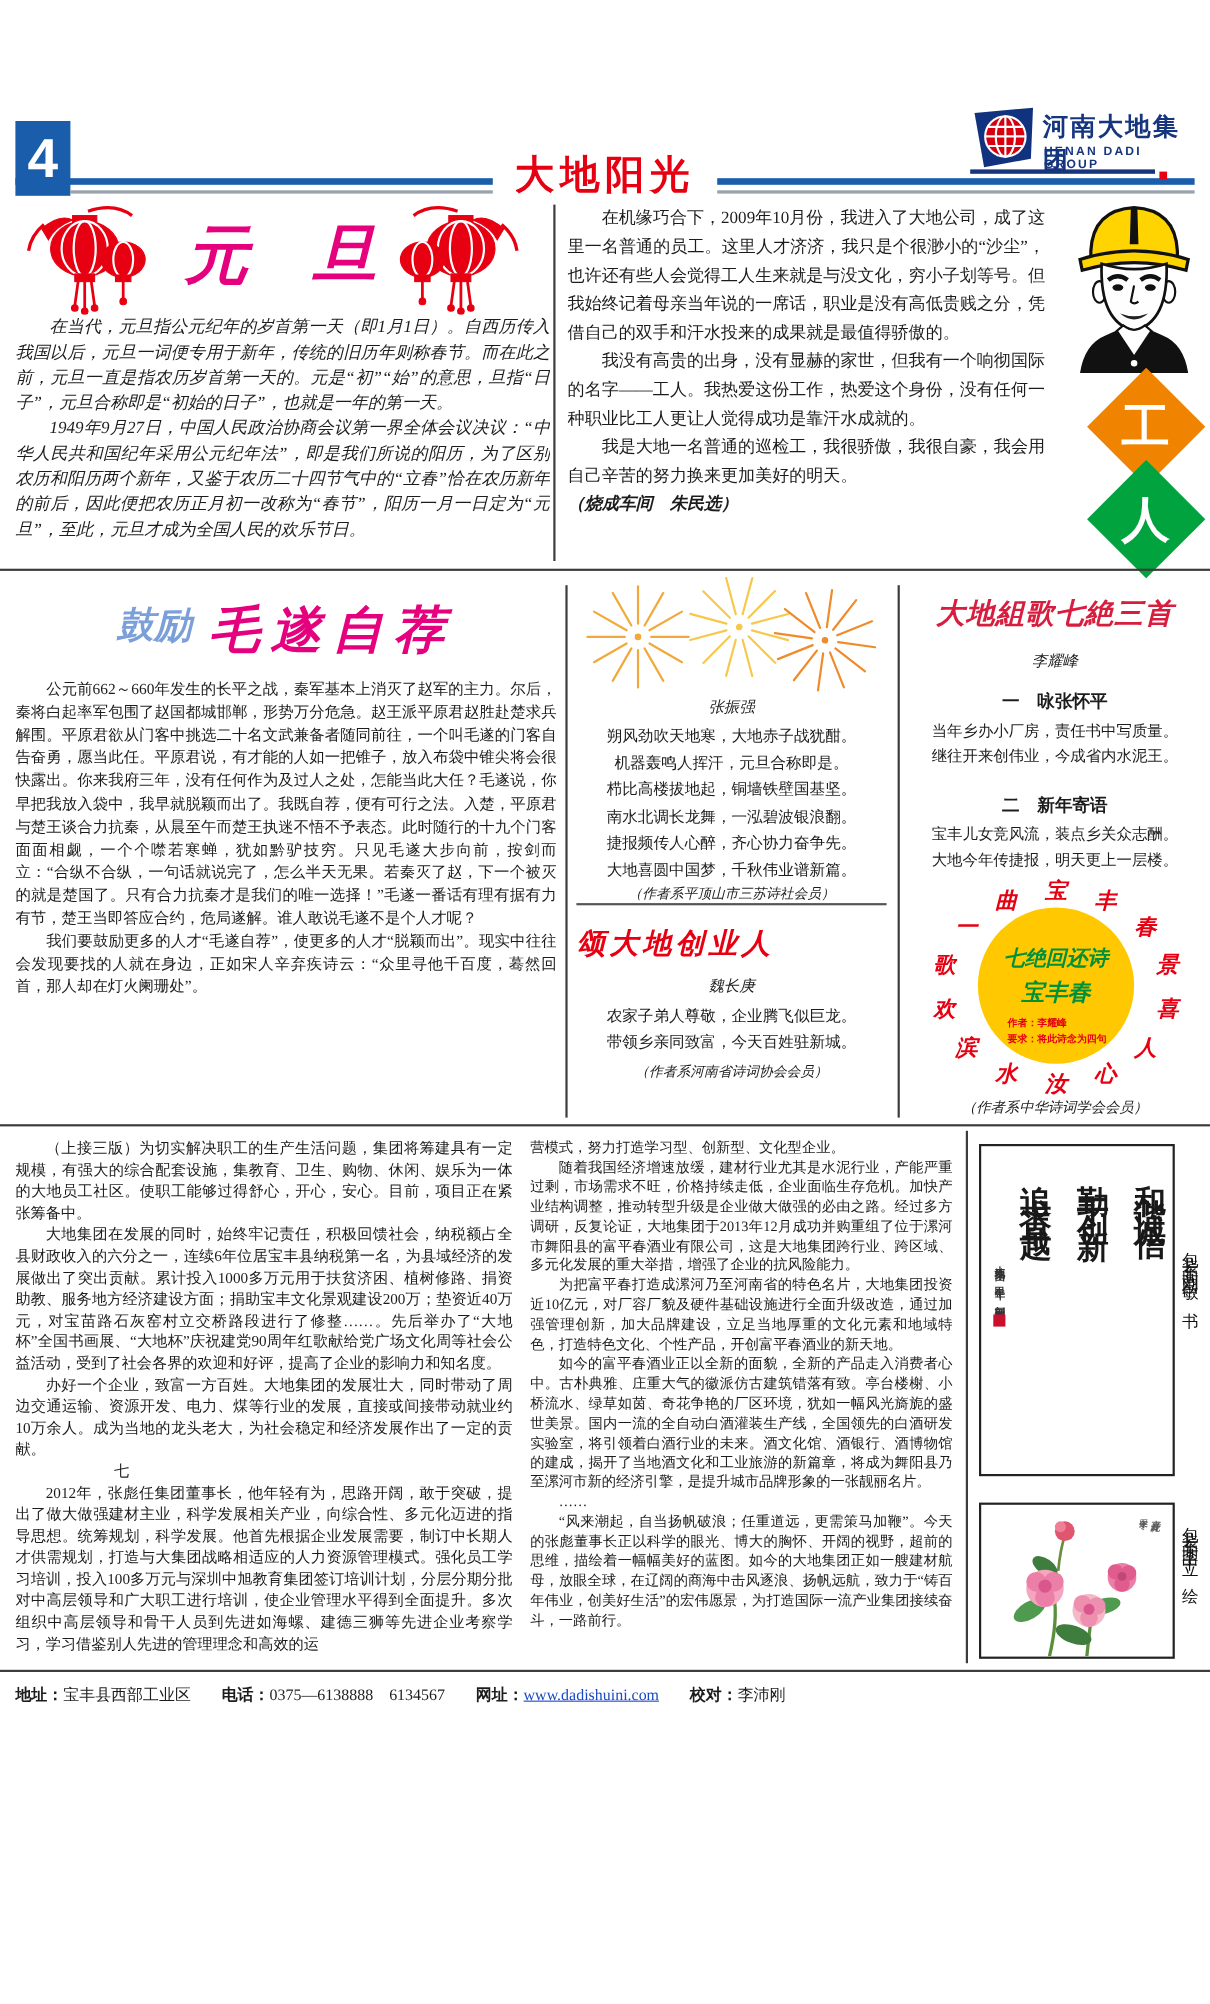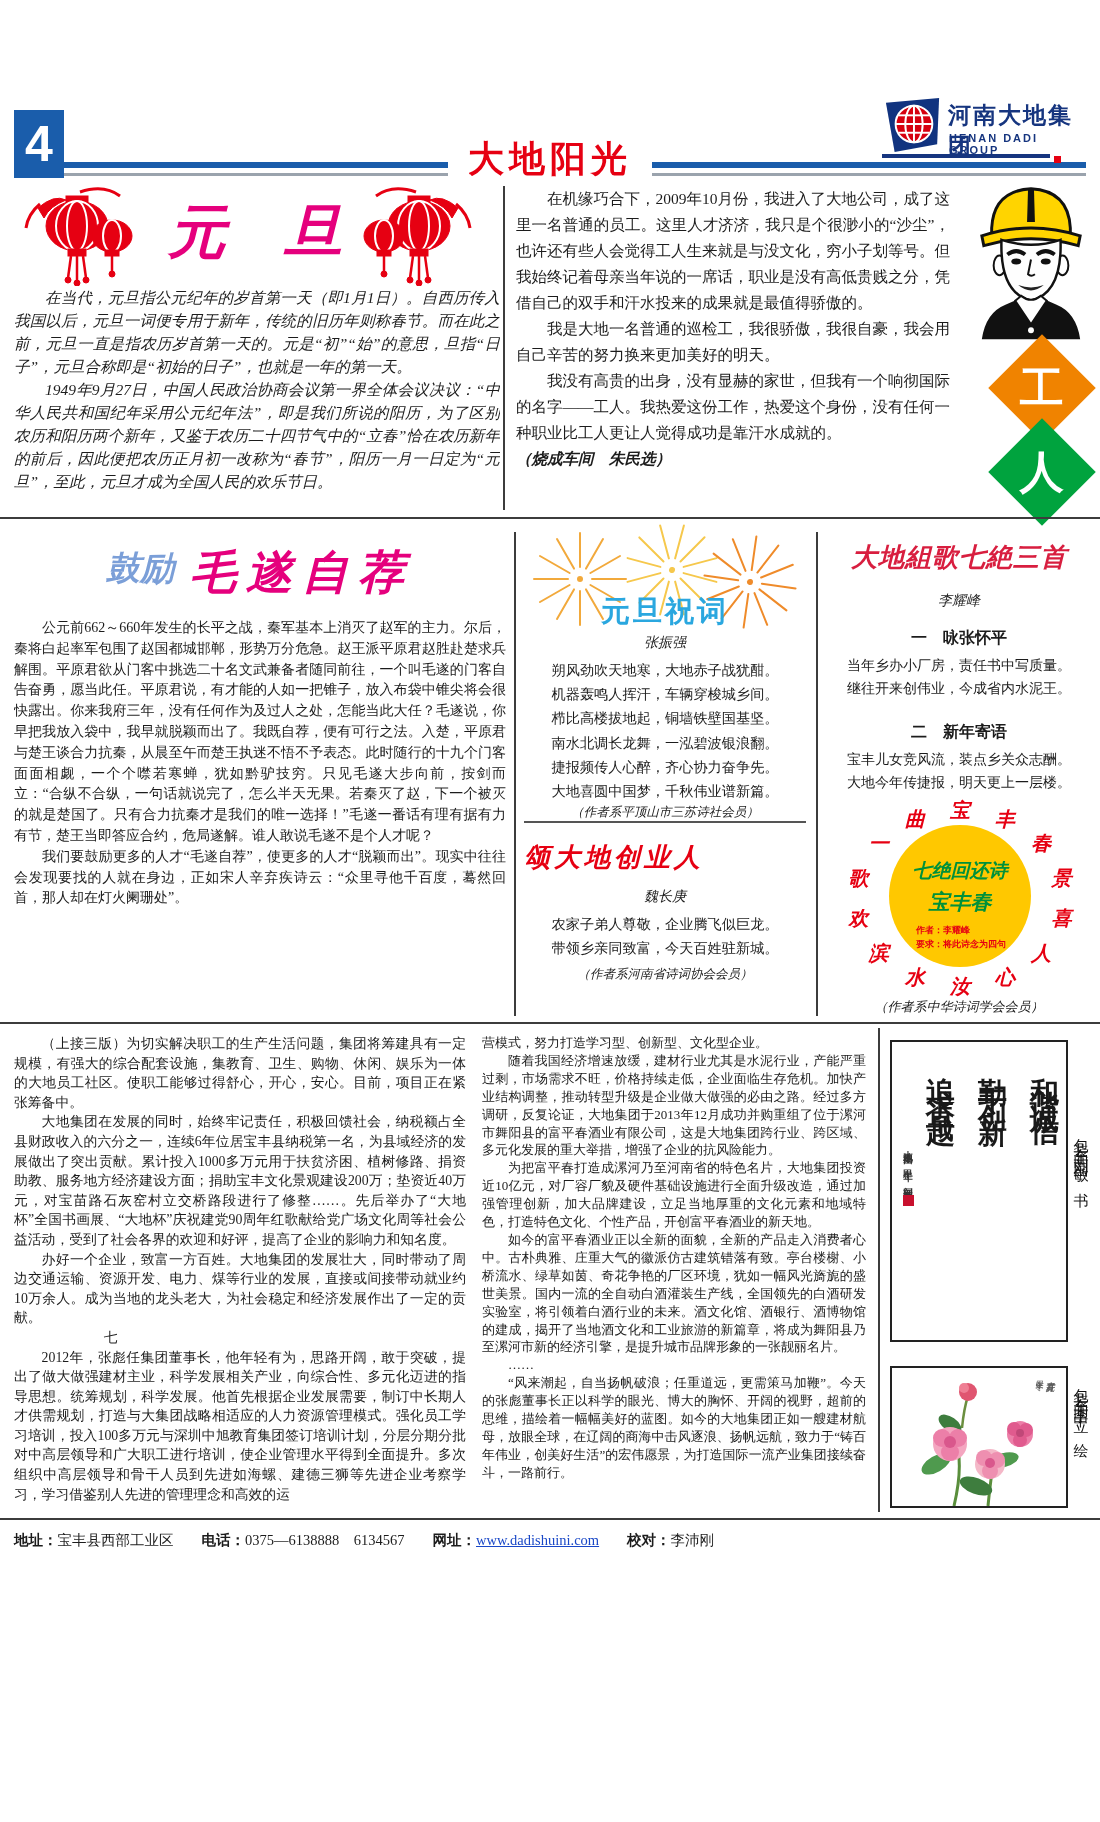--- a/index.html
+++ b/index.html
@@ -158,22 +158,22 @@
 
   <div class="txt kai j" style="left:14px;top:286px;width:486px;height:228px;font-size:15.5px;line-height:23px">
     <p class="p">在当代，元旦指公元纪年的岁首第一天（即1月1日）。自西历传入我国以后，元旦一词便专用于新年，传统的旧历年则称春节。而在此之前，元旦一直是指农历岁首第一天的。元是“初”“始”的意思，旦指“日子”，元旦合称即是“初始的日子”，也就是一年的第一天。</p>
     <p class="p">1949年9月27日，中国人民政治协商会议第一界全体会议决议：“中华人民共和国纪年采用公元纪年法”，即是我们所说的阳历，为了区别农历和阳历两个新年，又鉴于农历二十四节气中的“立春”恰在农历新年的前后，因此便把农历正月初一改称为“春节”，阳历一月一日定为“元旦”，至此，元旦才成为全国人民的欢乐节日。</p>
   </div>
 
   <div class="vdiv" style="left:503px;top:186px;height:324px"></div>
 
   <div class="txt j" style="left:516px;top:186px;width:434px;height:326px;font-size:15.5px;line-height:26px">
     <p class="p">在机缘巧合下，2009年10月份，我进入了大地公司，成了这里一名普通的员工。这里人才济济，我只是个很渺小的“沙尘”，也许还有些人会觉得工人生来就是与没文化，穷小子划等号。但我始终记着母亲当年说的一席话，职业是没有高低贵贱之分，凭借自己的双手和汗水投来的成果就是最值得骄傲的。</p>
+    <p class="p">我没有高贵的出身，没有显赫的家世，但我有一个响彻国际的名字——工人。我热爱这份工作，热爱这个身份，没有任何一种职业比工人更让人觉得成功是靠汗水成就的。</p>
     <p class="p">我是大地一名普通的巡检工，我很骄傲，我很自豪，我会用自己辛苦的努力换来更加美好的明天。</p>
-    <p class="p">我没有高贵的出身，没有显赫的家世，但我有一个响彻国际的名字——工人。我热爱这份工作，热爱这个身份，没有任何一种职业比工人更让人觉得成功是靠汗水成就的。</p>
     <p class="kai" style="font-weight:bold">（烧成车间　朱民选）</p>
   </div>
 
   <svg class="abs" style="left:972px;top:176px" width="118" height="164" viewBox="0 0 120 165">
     <path d="M20 52 Q22 14 60 12 Q98 14 100 52 L100 60 Q60 48 20 60 Z" fill="#ffd400" stroke="#111" stroke-width="3"></path>
     <path d="M10 60 Q60 44 110 60 L108 70 Q60 56 12 70 Z" fill="#ffd400" stroke="#111" stroke-width="3"></path>
     <path d="M57 12 L63 12 L64 46 L56 46 Z" fill="#111"></path>
     <ellipse cx="28" cy="90" rx="6" ry="10" fill="#fff" stroke="#111" stroke-width="2"></ellipse>
     <ellipse cx="92" cy="90" rx="6" ry="10" fill="#fff" stroke="#111" stroke-width="2"></ellipse>
     <path d="M30 64 Q28 118 60 126 Q92 118 90 64 Q60 74 30 64 Z" fill="#fefefe" stroke="#111" stroke-width="2.5"></path>
@@ -221,25 +221,24 @@
           <line x1="0" y1="-12" x2="0" y2="-46"></line>
         <line x1="6" y1="-10.4" x2="23" y2="-40"></line>
           <line x1="10.4" y1="-6" x2="40" y2="-23"></line>
         <circle cx="0" cy="0" r="3" fill="currentColor" stroke="none"></circle>
       </g>
     </defs>
     <use href="#burst" x="58" y="55" color="#f2a93b"></use>
     <use href="#burst" x="150" y="46" color="#f6c84c" transform="rotate(15 150 46)"></use>
     <use href="#burst" x="228" y="58" color="#ef8b2a" transform="rotate(8 228 58)"></use>
   </svg>
-  <div class="t-zhuci">元旦祝词</div>
   <div class="abs c author" style="left:524px;top:634px;width:282px">张振强</div>
   <div class="abs poem" style="left:524px;top:658px;width:282px;text-align:center">
     <p>朔风劲吹天地寒，大地赤子战犹酣。</p>
-    <p>机器轰鸣人挥汗，车辆穿梭城乡间。</p>
+    <p>机器轰鸣人挥汗，元旦合称即是。</p>
     <p>栉比高楼拔地起，铜墙铁壁国基坚。</p>
     <p>南水北调长龙舞，一泓碧波银浪翻。</p>
     <p>捷报频传人心醉，齐心协力奋争先。</p>
     <p>大地喜圆中国梦，千秋伟业谱新篇。</p>
   </div>
   <div class="abs c note" style="left:524px;top:804px;width:282px">（作者系平顶山市三苏诗社会员）</div>
   <div class="subdiv"></div>
 
   <div class="t-song">颂大地创业人</div>
   <div class="abs c author" style="left:524px;top:888px;width:282px">魏长庚</div>

